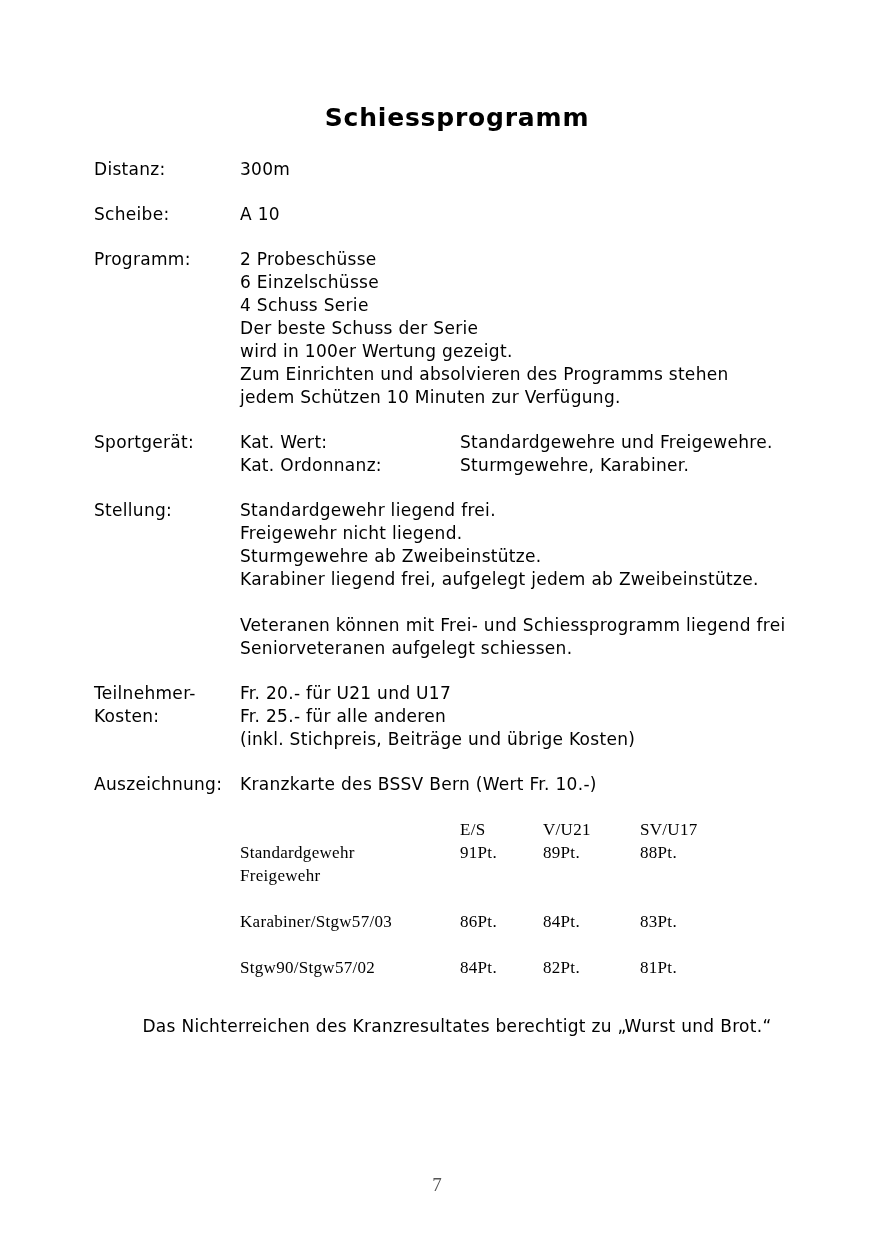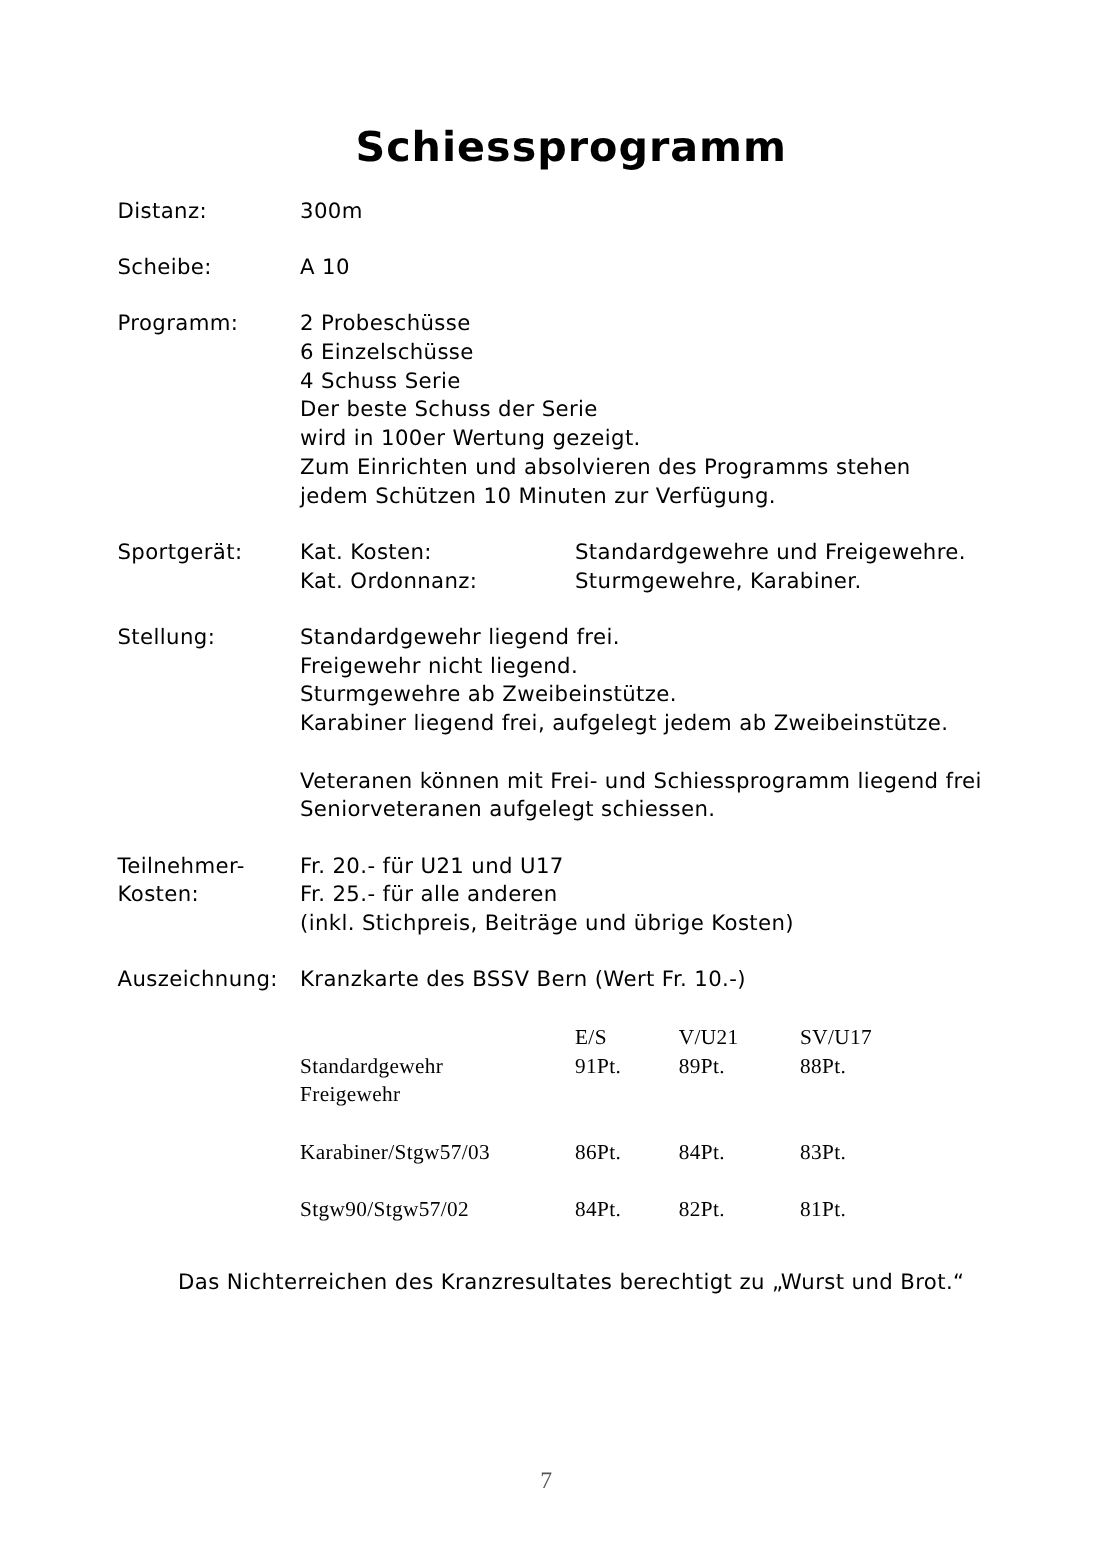--- a/index.html
+++ b/index.html
@@ -15,21 +15,21 @@
   .page {
     box-sizing: border-box;
     width: 874px;
     height: 1240px;
     padding: 104px 54px 0 94px;
     position: relative;
   }
   .doc-title {
     margin: 0 0 26px 0;
     text-align: center;
-    font-size: 33px;
+    font-size: 25px;
     font-weight: bold;
     letter-spacing: 0.8px;
     line-height: 28px;
   }
   .section {
     display: flex;
     font-size: 17px;
     line-height: 23px;
     letter-spacing: 0.3px;
     margin-bottom: 22px;
@@ -94,21 +94,21 @@
       <div>wird in 100er Wertung gezeigt.</div>
       <div>Zum Einrichten und absolvieren des Programms stehen</div>
       <div>jedem Schützen 10 Minuten zur Verfügung.</div>
     </div>
   </div>
 
   <div class="section">
     <div class="label-col">Sportgerät:</div>
     <div class="value-col">
       <div class="kv">
-        <div class="key">Kat. Kosten:</div>
+        <div class="key">Kat. Wert:</div>
         <div>Standardgewehre und Freigewehre.</div>
       </div>
       <div class="kv">
         <div class="key">Kat. Ordonnanz:</div>
         <div>Sturmgewehre, Karabiner.</div>
       </div>
     </div>
   </div>
 
   <div class="section">

